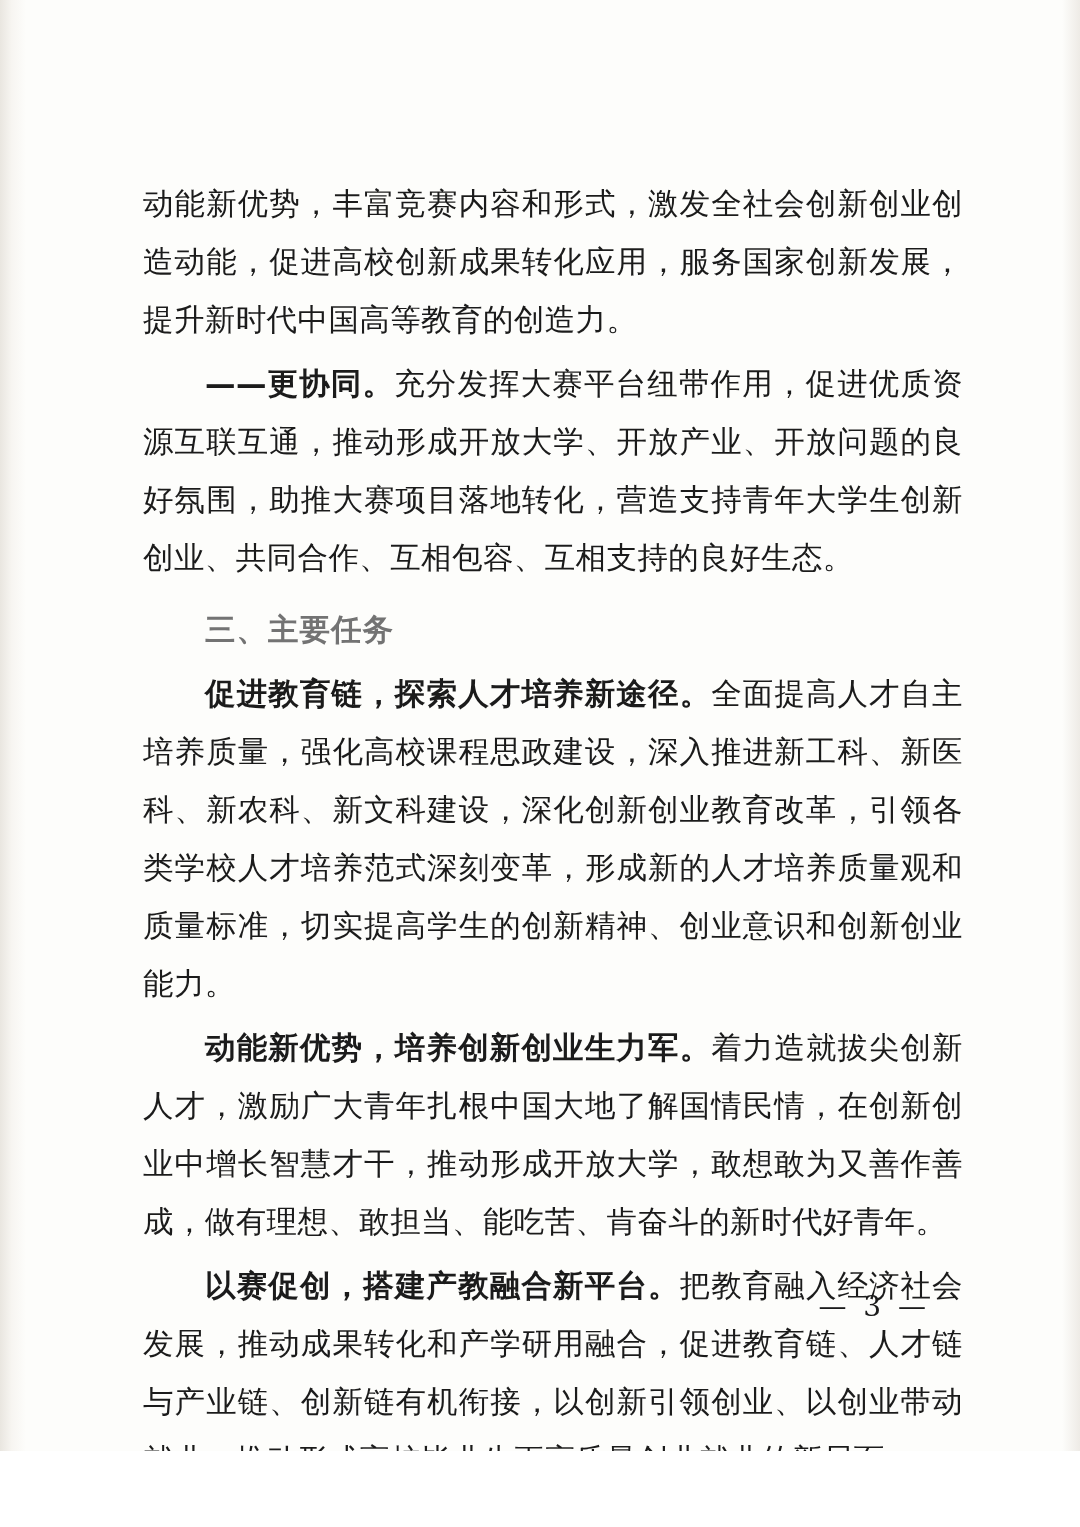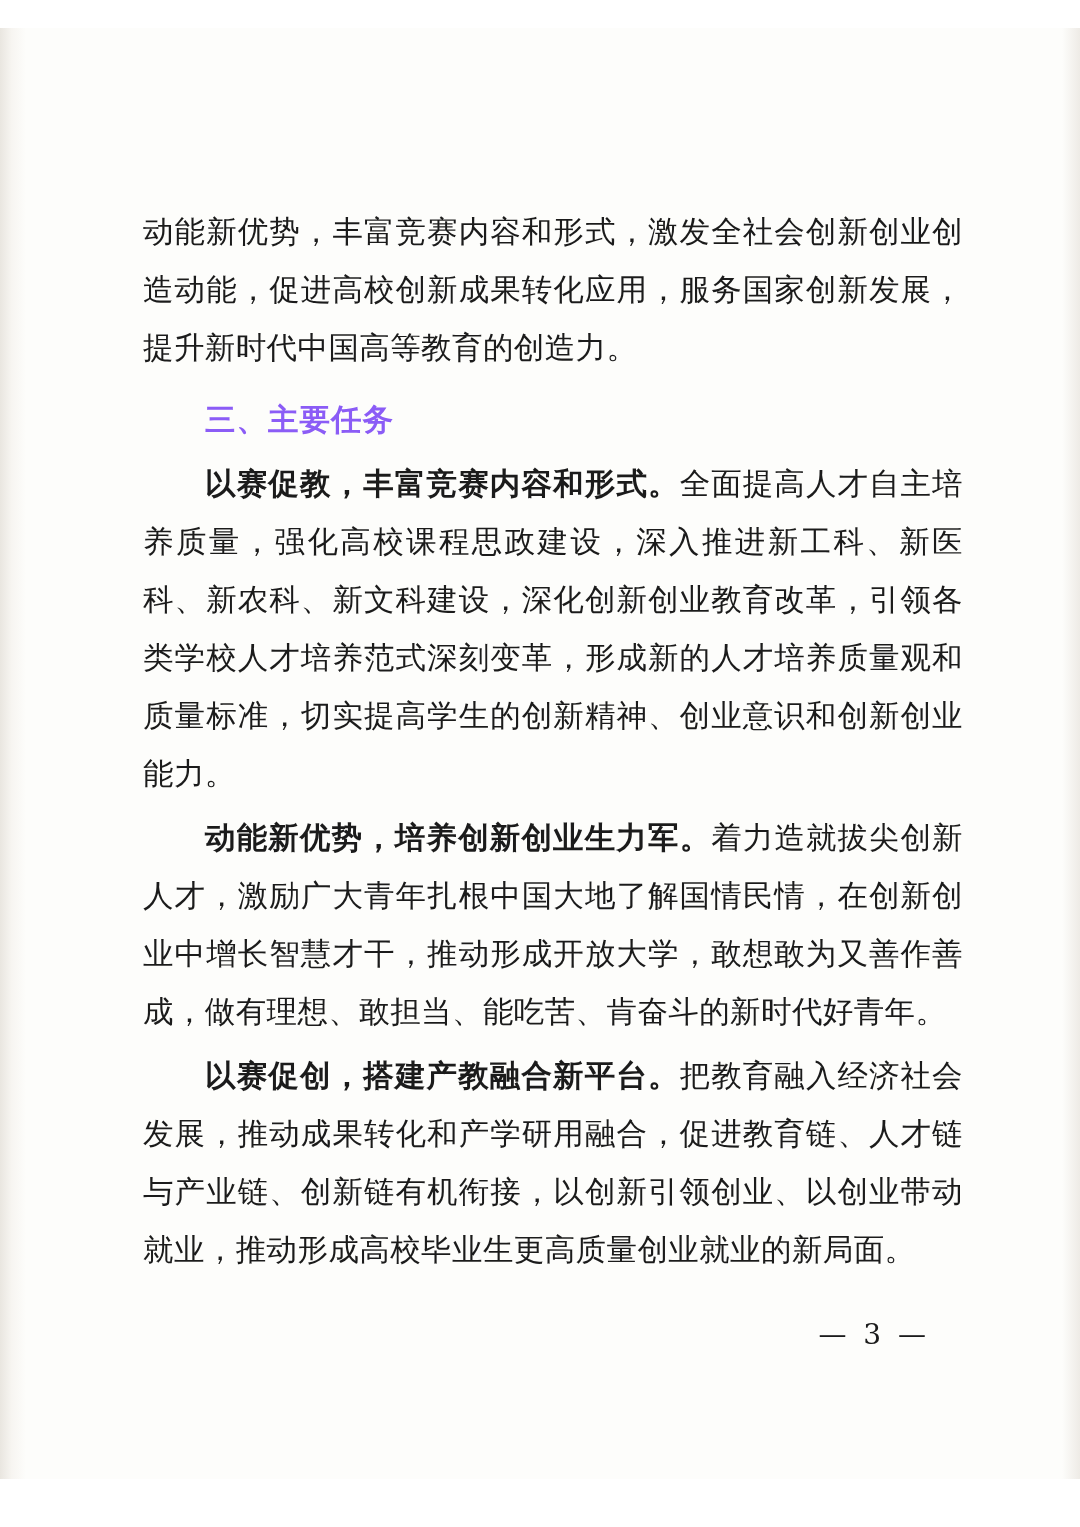--- a/index.html
+++ b/index.html
@@ -7,21 +7,20 @@
     padding: 0;
     background: #ffffff;
   }
   .page {
     position: relative;
     width: 1080px;
     height: 1451px;
     background: #fdfdfb;
     overflow: hidden;
     font-family: "DejaVu Serif", "Liberation Serif", serif;
-    margin-top: 28px;
   }
   
   .page::before {
     content: "";
     position: absolute;
     left: 0; top: 0; bottom: 0;
     width: 26px;
     background: linear-gradient(to right, #e9e6e0 0%, #f7f5f1 45%, #fdfdfb 100%);
     pointer-events: none;
   }
@@ -49,21 +48,21 @@
     letter-spacing: 0.4px;
     font-family: "DejaVu Serif", "Liberation Serif", serif;
   }
   .indent {
     text-indent: 62px;
   }
   .heading {
     margin: 14px 0 6px 0;
     font-size: 30.5px;
     line-height: 58px;
-    color: #8b5cf6;
+    color: #737373;
     text-indent: 62px;
     font-weight: bold;
     letter-spacing: 1px;
     font-family: "DejaVu Sans", "Liberation Sans", sans-serif;
   }
   .lead {
     font-weight: bold;
     font-family: "DejaVu Sans", "Liberation Sans", sans-serif;
     letter-spacing: 0.5px;
   }
@@ -82,24 +81,25 @@
   }
 </style>
 </head>
 <body>
 
 <div class="page">
   <div class="content">
 
     <p class="para">动能新优势，丰富竞赛内容和形式，激发全社会创新创业创造动能，促进高校创新成果转化应用，服务国家创新发展，提升新时代中国高等教育的创造力。</p>
 
+    <p class="para indent"><span class="dash-lead">——更协同。</span><span>充分发挥大赛平台纽带作用，促进优质资源互联互通，推动形成开放大学、开放产业、开放问题的良好氛围，助推大赛项目落地转化，营造支持青年大学生创新创业、共同合作、互相包容、互相支持的良好生态。</span></p>
 
     <p class="heading">三、主要任务</p>
 
-    <p class="para indent"><span class="lead">以赛促教，丰富竞赛内容和形式。</span><span>全面提高人才自主培养质量，强化高校课程思政建设，深入推进新工科、新医科、新农科、新文科建设，深化创新创业教育改革，引领各类学校人才培养范式深刻变革，形成新的人才培养质量观和质量标准，切实提高学生的创新精神、创业意识和创新创业能力。</span></p>
+    <p class="para indent"><span class="lead">促进教育链，探索人才培养新途径。</span><span>全面提高人才自主培养质量，强化高校课程思政建设，深入推进新工科、新医科、新农科、新文科建设，深化创新创业教育改革，引领各类学校人才培养范式深刻变革，形成新的人才培养质量观和质量标准，切实提高学生的创新精神、创业意识和创新创业能力。</span></p>
 
     <p class="para indent"><span class="lead">动能新优势，培养创新创业生力军。</span><span>着力造就拔尖创新人才，激励广大青年扎根中国大地了解国情民情，在创新创业中增长智慧才干，推动形成开放大学，敢想敢为又善作善成，做有理想、敢担当、能吃苦、肯奋斗的新时代好青年。</span></p>
 
     <p class="para indent"><span class="lead">以赛促创，搭建产教融合新平台。</span><span>把教育融入经济社会发展，推动成果转化和产学研用融合，促进教育链、人才链与产业链、创新链有机衔接，以创新引领创业、以创业带动就业，推动形成高校毕业生更高质量创业就业的新局面。</span></p>
 
   </div>
 
   <div class="page-number">— 3 —</div>
 </div>
 

